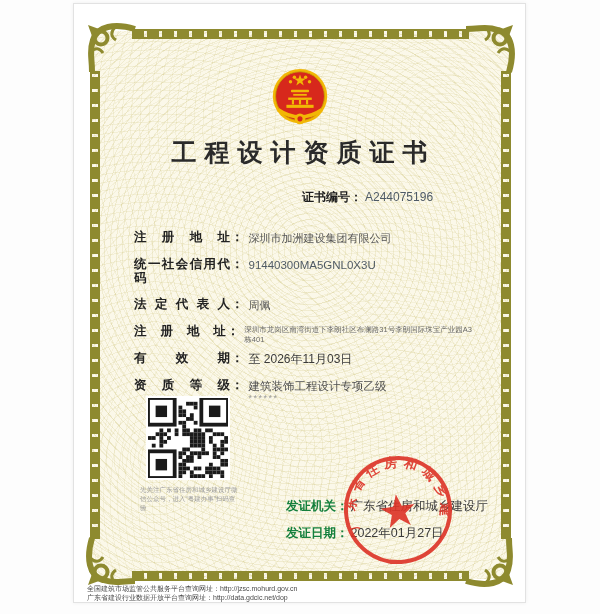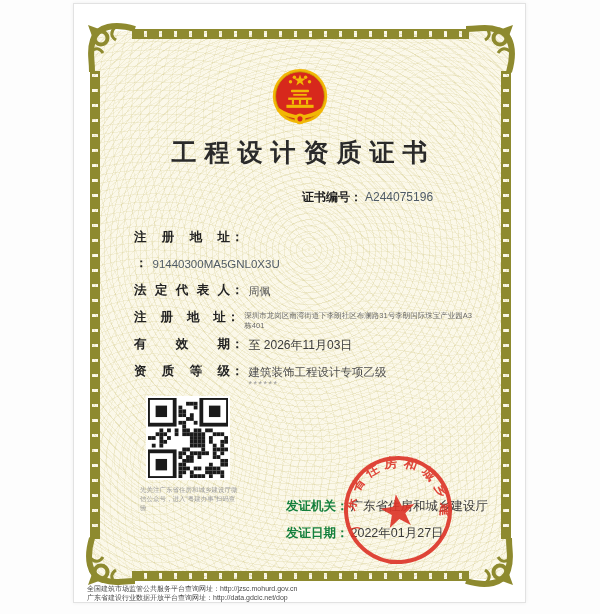--- a/index.html
+++ b/index.html
@@ -131,22 +131,24 @@
   <div class="title">工程设计资质证书</div>
 
   <div class="certno">
     <span class="lbl">证书编号</span><span class="lbl">：</span><span class="val">A244075196</span>
   </div>
 
   <div class="fields">
     <div class="frow">
       <span class="flabel">注册地址</span>
         <span class="fcolon">：</span>
+      <span class="fvalue">深圳市加洲建设集团有限公司</span>
     </div>
     <div class="frow code">
+      <span class="flabel">统一社会信用代码</span>
         <span class="fcolon">：</span>
       <span class="fvalue">91440300MA5GNL0X3U</span>
     </div>
     <div class="frow">
       <span class="flabel">法定代表人</span>
         <span class="fcolon">：</span>
       <span class="fvalue">周佩</span>
     </div>
     <div class="frow addr">
       <span class="flabel">注册地址</span>

